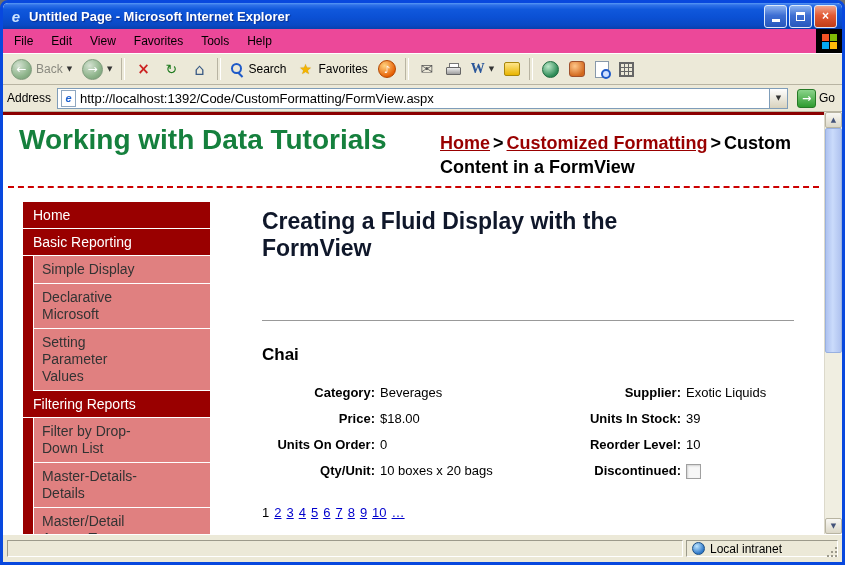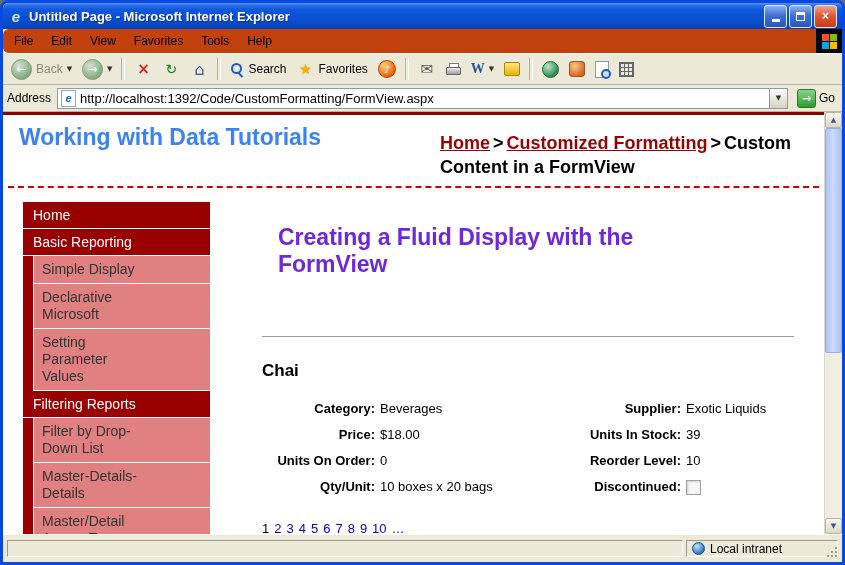--- a/index.html
+++ b/index.html
@@ -13,21 +13,21 @@
   .ie-e{width:16px;color:#CFE6FF;font-weight:bold;font-style:italic;font-size:15px;text-align:center;}
   .title-text{flex:1;color:#fff;font-weight:bold;font-size:13px;text-shadow:1px 1px 1px #0A2D8C;white-space:nowrap;overflow:hidden;}
   .tbtns{display:flex;gap:2px;}
   .tbtn{width:21px;height:21px;border-radius:3px;border:1px solid #DCE9FB;display:flex;align-items:center;justify-content:center;
     color:#fff;font-size:12px;font-weight:bold;background:linear-gradient(180deg,#8DB3F0 0%,#3E6FD3 45%,#2757BC 100%);}
   .tbtn.close{background:linear-gradient(180deg,#F0A58D 0%,#E25A35 45%,#C13C17 100%);}
   .min-glyph{width:8px;height:3px;background:#fff;margin-top:9px;}
   .max-glyph{width:9px;height:9px;border:1px solid #fff;border-top:3px solid #fff;box-sizing:border-box;}
 
   
-  .menubar{flex:0 0 24px;display:flex;align-items:center;background:#c2410c;border-bottom:1px solid #fff;padding-left:2px;position:relative;border-radius:6px;}
+  .menubar{flex:0 0 24px;display:flex;align-items:center;background:#ec4899;border-bottom:1px solid #fff;padding-left:2px;position:relative;}
   .menu-item{padding:3px 9px;font-size:12px;color:#000;}
   .throbber{position:absolute;right:0;top:0;width:26px;height:24px;background:#000;display:flex;align-items:center;justify-content:center;}
   .flag{display:grid;grid-template-columns:7px 7px;grid-template-rows:7px 7px;gap:1px;}
   .flag i{display:block;}
   .flag i:nth-child(1){background:#F35325}.flag i:nth-child(2){background:#81BC06}
   .flag i:nth-child(3){background:#05A6F0}.flag i:nth-child(4){background:#FFBA08}
 
   
   .toolbar{flex:0 0 30px;display:flex;align-items:center;background:#ECE9D8;border-bottom:1px solid #B8B4A2;padding:0 4px;gap:2px;}
   .tb-btn{display:flex;align-items:center;gap:4px;padding:2px 4px;font-size:12px;color:#000;}
@@ -66,37 +66,37 @@
   .page-ico{width:13px;height:15px;background:#fff;border:1px solid #8FA7C0;color:#1E62D0;font-weight:bold;font-style:italic;font-size:11px;line-height:14px;text-align:center;}
   .addr-text{flex:1;white-space:nowrap;overflow:hidden;color:#000;}
   .addr-drop{width:17px;height:19px;background:linear-gradient(#FEFEFE,#D8D2BD);border-left:1px solid #7F9DB9;display:flex;align-items:center;justify-content:center;font-size:7px;color:#333;font-family:"DejaVu Sans",sans-serif;}
   .go-btn{display:flex;align-items:center;gap:3px;padding:0 3px;font-size:12px;color:#000;}
   .go-ico{width:17px;height:17px;border-radius:3px;background:linear-gradient(180deg,#8BD48B,#2F9B2F);border:1px solid #267A26;color:#fff;display:flex;align-items:center;justify-content:center;font-size:11px;font-weight:bold;font-family:"DejaVu Sans",sans-serif;}
 
   
   .page{flex:1;display:flex;min-height:0;background:#fff;}
   .page-body{flex:1;border-top:3px solid #8B0000;overflow:hidden;min-width:0;}
   .site-header{display:flex;justify-content:space-between;align-items:flex-start;padding:9px 12px 4px 16px;}
-  .site-title{font-size:23px;font-weight:bold;color:#3b82f6;text-align:right;}
+  .site-title{font-size:28px;font-weight:bold;color:#15803d;text-align:right;}
   .breadcrumb{width:372px;font-size:18px;font-weight:bold;line-height:1.35;margin-top:7px;color:#000;}
   .crumb-link{color:#990000;text-decoration:underline;cursor:pointer;}
   .crumb-sep{color:#000;margin:0 3px;}
   .crumb-current{color:#000;}
   .dashed{border-bottom:2px dashed #CC0000;margin:2px 5px 0 5px;}
   .content{display:flex;}
 
   
   .sidebar{flex:0 0 187px;width:187px;margin:14px 0 0 20px;background:#990000;align-self:flex-start;}
   .nav-section{display:block;background:#990000;color:#fff;font-size:14px;line-height:16px;padding:5px 10px;border-bottom:1px solid #fff;text-decoration:none;cursor:pointer;}
   .nav-sub{display:block;margin-left:10px;background:#E08080;color:#333;font-size:14px;line-height:17px;padding:5px 64px 5px 8px;
     border-bottom:1px solid #fff;border-left:1px solid #fff;text-decoration:none;cursor:pointer;}
 
   
   .main{flex:1;padding:20px 30px 0 52px;min-width:0;}
-  .heading{margin:16px;font-size:23px;font-weight:bold;color:#6d28d9;max-width:470px;line-height:1.18;}
+  .heading{margin:0;font-size:23px;font-weight:bold;color:#0f172a;max-width:470px;line-height:1.18;}
   .rule{border-top:1px solid #999;margin-top:58px;}
   .product-name{margin:24px 0 0 0;font-size:17px;font-weight:bold;color:#000;}
   .fields{display:grid;grid-template-columns:118px 186px 120px 1fr;margin-top:20px;row-gap:11px;font-size:13px;align-items:center;color:#000;}
   .flabel{font-weight:bold;text-align:right;padding-right:5px;white-space:nowrap;}
   .fvalue{text-align:left;}
   .checkbox{display:inline-block;width:13px;height:13px;background:#F7F7F7;border:1px solid #A0A0A0;box-shadow:inset 1px 1px 2px rgba(0,0,0,.15);vertical-align:middle;}
   .pager{margin-top:26px;font-size:13px;}
   .pager a{color:#0000CC;text-decoration:underline;margin-right:5px;cursor:pointer;}
   .pager .current{color:#000;margin-right:5px;}
 

